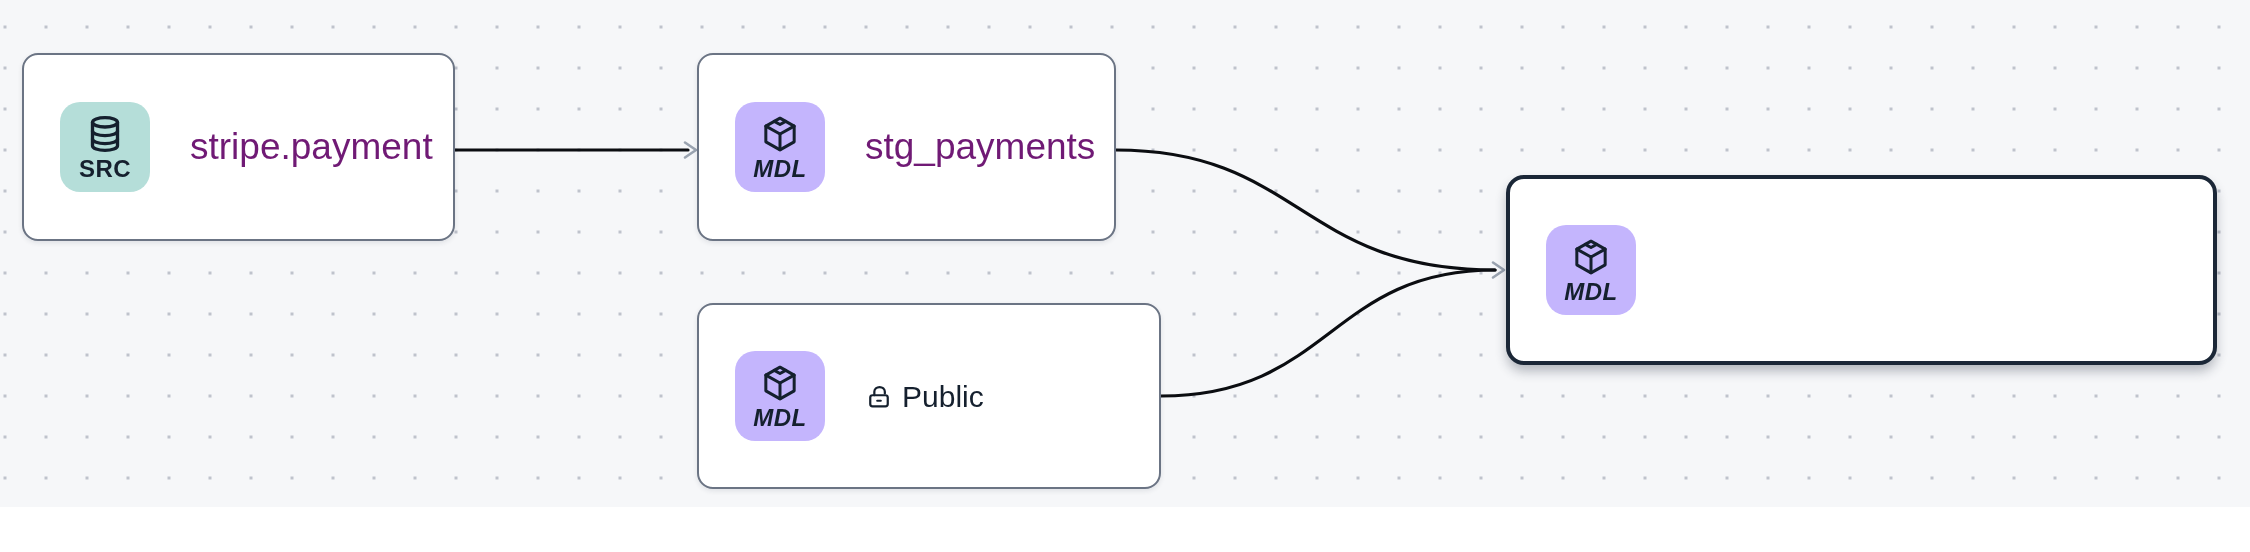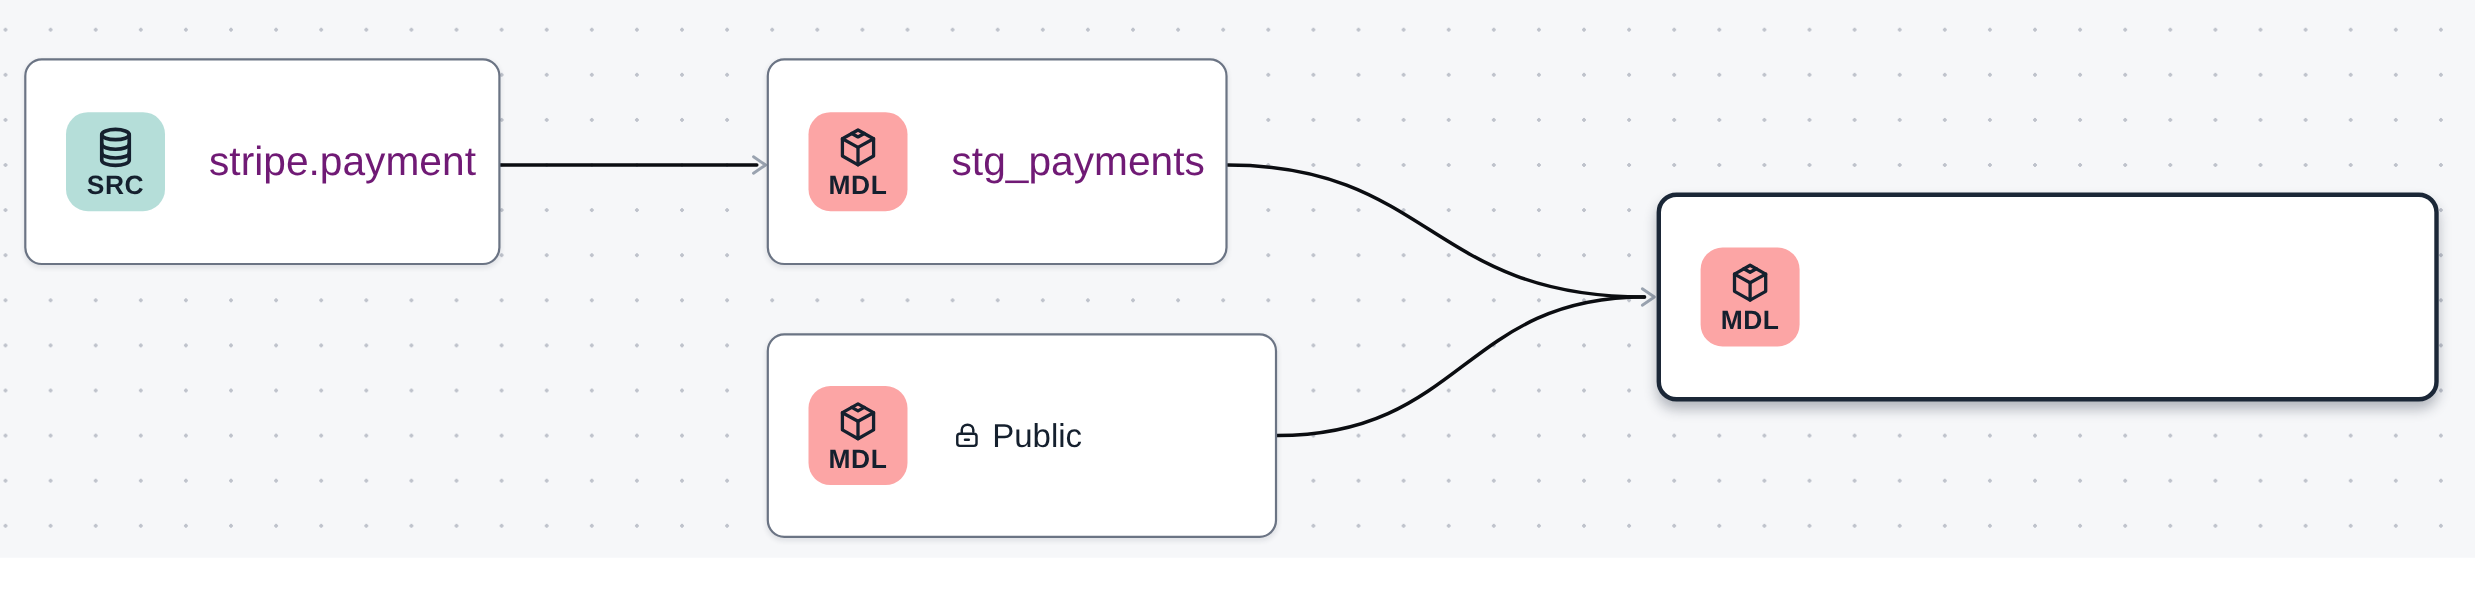--- a/index.html
+++ b/index.html
@@ -39,32 +39,32 @@
   }
   .badge{
     flex:none;
     width:90px;height:90px;
     border-radius:20px;
     display:flex;flex-direction:column;
     align-items:center;justify-content:center;
     color:#15202e;
   }
   .badge-src{background:#b5ded9;}
-  .badge-mdl{background:#fca5a5;}
+  .badge-mdl{background:#c4b5fd;font-style:italic;}
   .badge svg{display:block;}
   .badge-label{
     font-size:24px;font-weight:600;line-height:1;
     margin-top:3px;letter-spacing:.5px;color:#15202e;
   }
   .labels{display:flex;flex-direction:column;justify-content:center;}
   .title{
     font-size:37px;line-height:1.15;color:#701a75;white-space:nowrap;
   }
   .subtitle{
-    display:flex;gap:9px;
+    display:flex;align-items:center;gap:9px;
     font-size:30px;color:#15202e;margin-top:2px;line-height:1;
   }
   .icon{color:#15202e;}
 </style>
 </head>
 <body>
 
 <div class="canvas">
 
   <svg class="edges" viewBox="0 0 2250 552">

